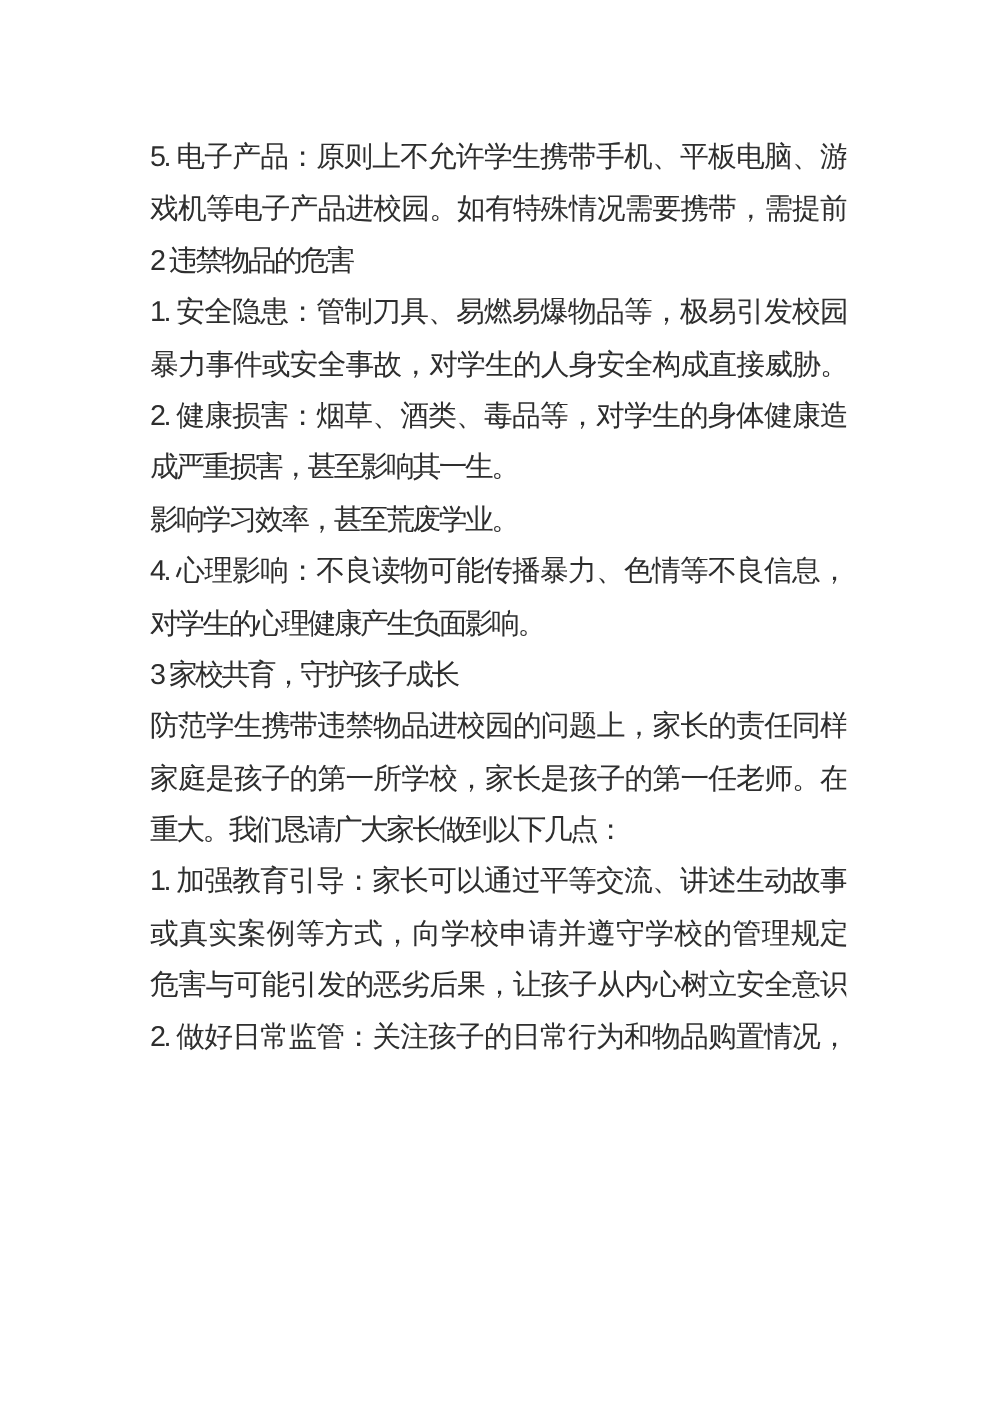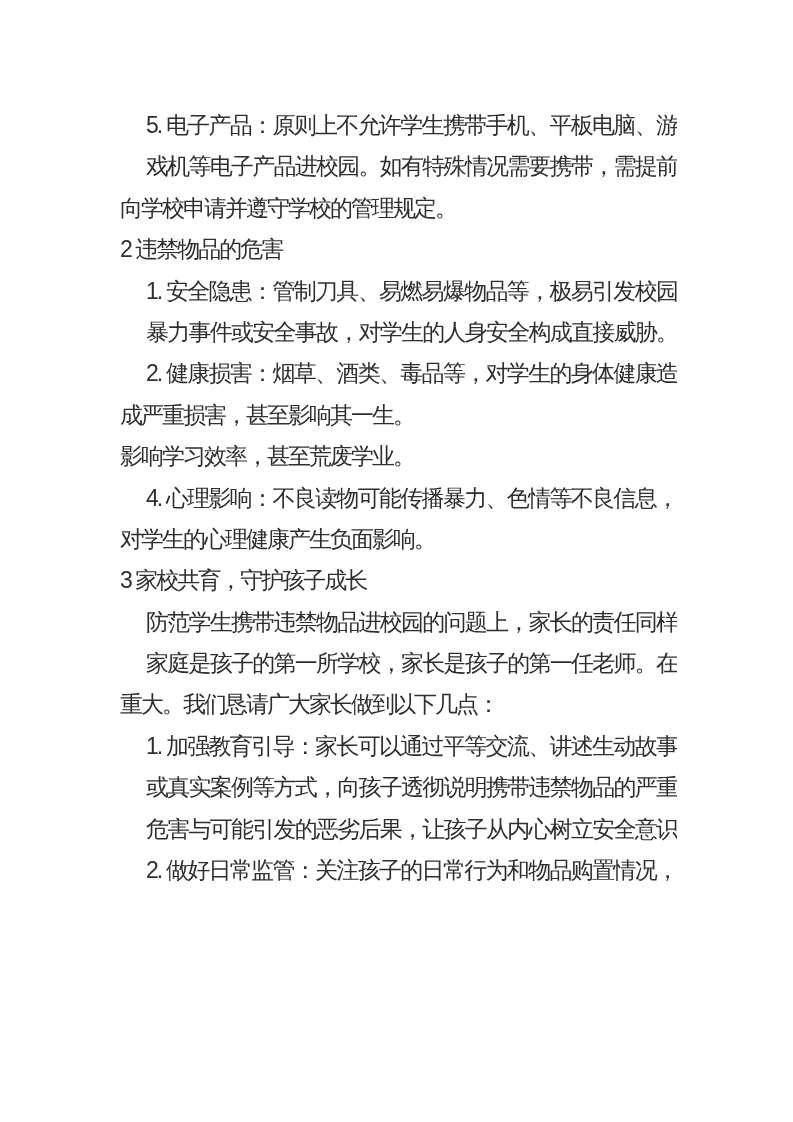--- a/index.html
+++ b/index.html
@@ -34,41 +34,39 @@
     height: 41.4px;
     color: #2e2e2e;
     white-space: nowrap;
     overflow: hidden;
   }
   .line.fill {
     white-space: normal;
     text-align: justify;
     text-align-last: justify;
     text-justify: inter-character;
-    margin-left: 26px;
   }
 </style>
 </head>
 <body>
 
 <div class="page">
   <div class="doc">
       <div class="line fill">5. 电子产品：原则上不允许学生携带手机、平板电脑、游</div>
       <div class="line fill">戏机等电子产品进校园。如有特殊情况需要携带，需提前</div>
-      <div class="line">向学校申请并遵守学校的管理规定。</div>
       <div class="line">2 违禁物品的危害</div>
       <div class="line fill">1. 安全隐患：管制刀具、易燃易爆物品等，极易引发校园</div>
       <div class="line fill">暴力事件或安全事故，对学生的人身安全构成直接威胁。</div>
       <div class="line fill">2. 健康损害：烟草、酒类、毒品等，对学生的身体健康造</div>
       <div class="line">成严重损害，甚至影响其一生。</div>
       <div class="line">影响学习效率，甚至荒废学业。</div>
       <div class="line fill">4. 心理影响：不良读物可能传播暴力、色情等不良信息，</div>
       <div class="line">对学生的心理健康产生负面影响。</div>
       <div class="line">3 家校共育，守护孩子成长</div>
       <div class="line fill">防范学生携带违禁物品进校园的问题上，家长的责任同样</div>
       <div class="line fill">家庭是孩子的第一所学校，家长是孩子的第一任老师。在</div>
       <div class="line">重大。我们恳请广大家长做到以下几点：</div>
       <div class="line fill">1. 加强教育引导：家长可以通过平等交流、讲述生动故事</div>
-      <div class="line fill">或真实案例等方式，向孩子透彻说明携带违禁物品的严重</div>
+      <div class="line fill">或真实案例等方式，向学校申请并遵守学校的管理规定</div>
       <div class="line fill">危害与可能引发的恶劣后果，让孩子从内心树立安全意识</div>
       <div class="line fill">2. 做好日常监管：关注孩子的日常行为和物品购置情况，</div>
     </div>
 </div>
 
 </body></html>

